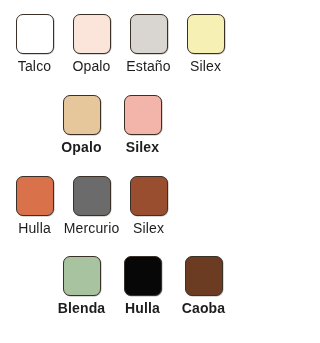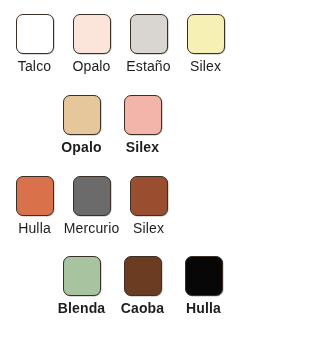--- a/index.html
+++ b/index.html
@@ -100,21 +100,21 @@
         <div class="swatch-chip" style="background: rgb(154, 78, 48);"></div>
         <div class="swatch-label">Silex</div>
       </div>
     </div>
     <div class="swatch-row offset-1">
       <div class="swatch-cell">
         <div class="swatch-chip" style="background: rgb(168, 195, 160);"></div>
         <div class="swatch-label">Blenda</div>
       </div>
       <div class="swatch-cell">
+        <div class="swatch-chip" style="background: rgb(7, 7, 7);"></div>
+        <div class="swatch-label">Hulla</div>
+      </div>
+      <div class="swatch-cell">
         <div class="swatch-chip" style="background: rgb(107, 59, 34);"></div>
         <div class="swatch-label">Caoba</div>
-      </div>
-      <div class="swatch-cell">
-        <div class="swatch-chip" style="background: rgb(7, 7, 7);"></div>
-        <div class="swatch-label">Hulla</div>
       </div>
     </div>
   </div>
 
 </body></html>

